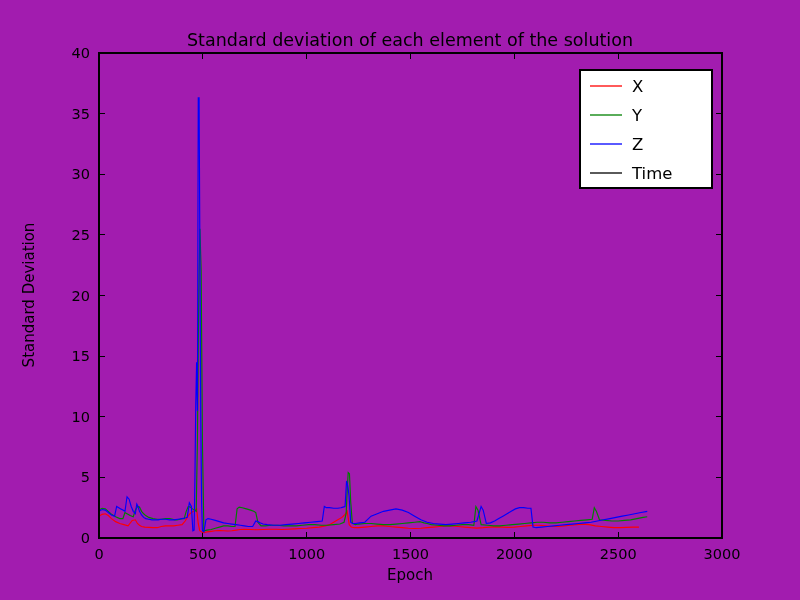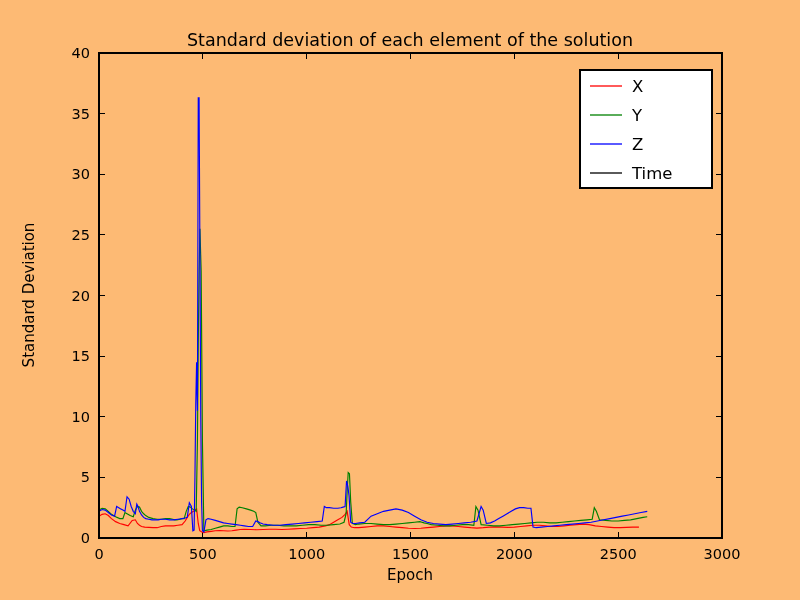--- a/index.html
+++ b/index.html
@@ -10,21 +10,21 @@
   body {
     width: 800px;
     height: 600px;
     font-family: "DejaVu Sans", sans-serif;
     overflow: hidden;
   }
   #figure {
     position: relative;
     width: 800px;
     height: 600px;
-    background: #fdba74;
+    background: #a21caf;
   }
   #chart-svg {
     position: absolute;
     left: 0;
     top: 0;
     width: 800px;
     height: 600px;
     display: block;
   }
   .axis-line {

